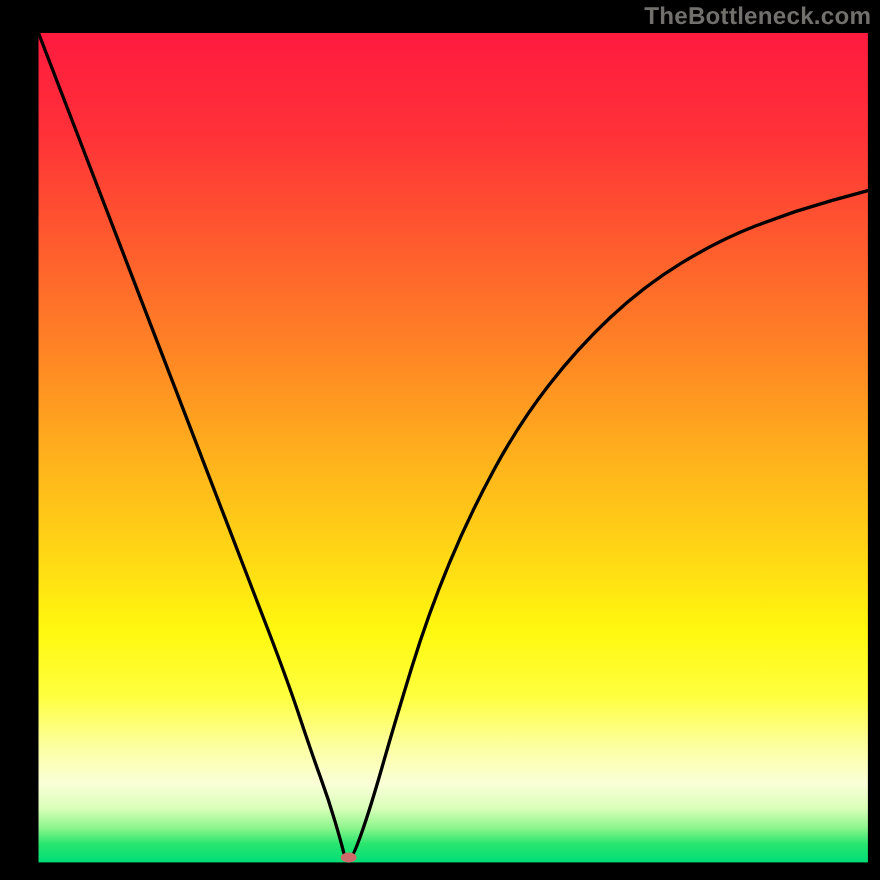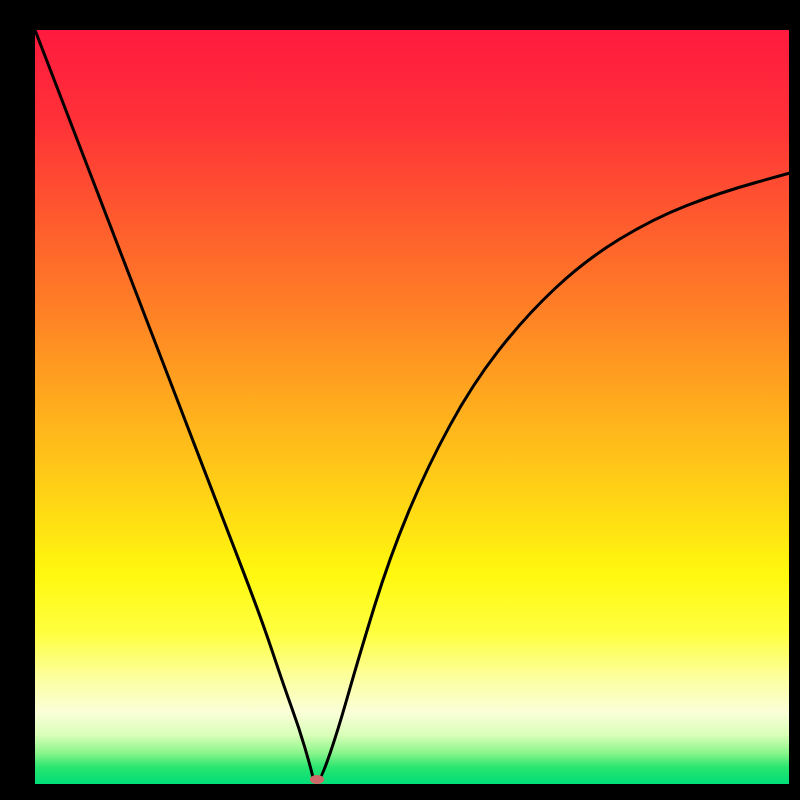--- a/index.html
+++ b/index.html
@@ -30,20 +30,21 @@
   svg {
     position: absolute;
     top: 0;
     left: 0;
   }
 </style>
 </head>
 <body>
 
 <div class="frame">
+  <div class="watermark">TheBottleneck.com</div>
 
   <svg id="chart-svg" width="800" height="800" viewBox="0 0 800 800">
     <defs>
       <linearGradient id="bg-grad" x1="0" y1="0" x2="0" y2="1">
           <stop offset="0%" stop-color="#ff1a3f"></stop>
           <stop offset="12%" stop-color="#ff3138"></stop>
           <stop offset="25%" stop-color="#ff5a2e"></stop>
           <stop offset="38%" stop-color="#ff8325"></stop>
           <stop offset="50%" stop-color="#ffad1d"></stop>
           <stop offset="62%" stop-color="#ffd415"></stop>

